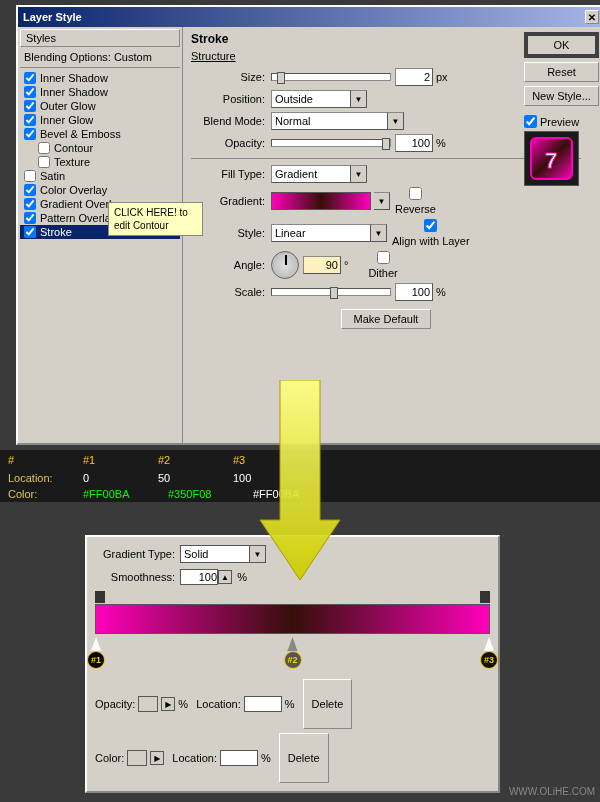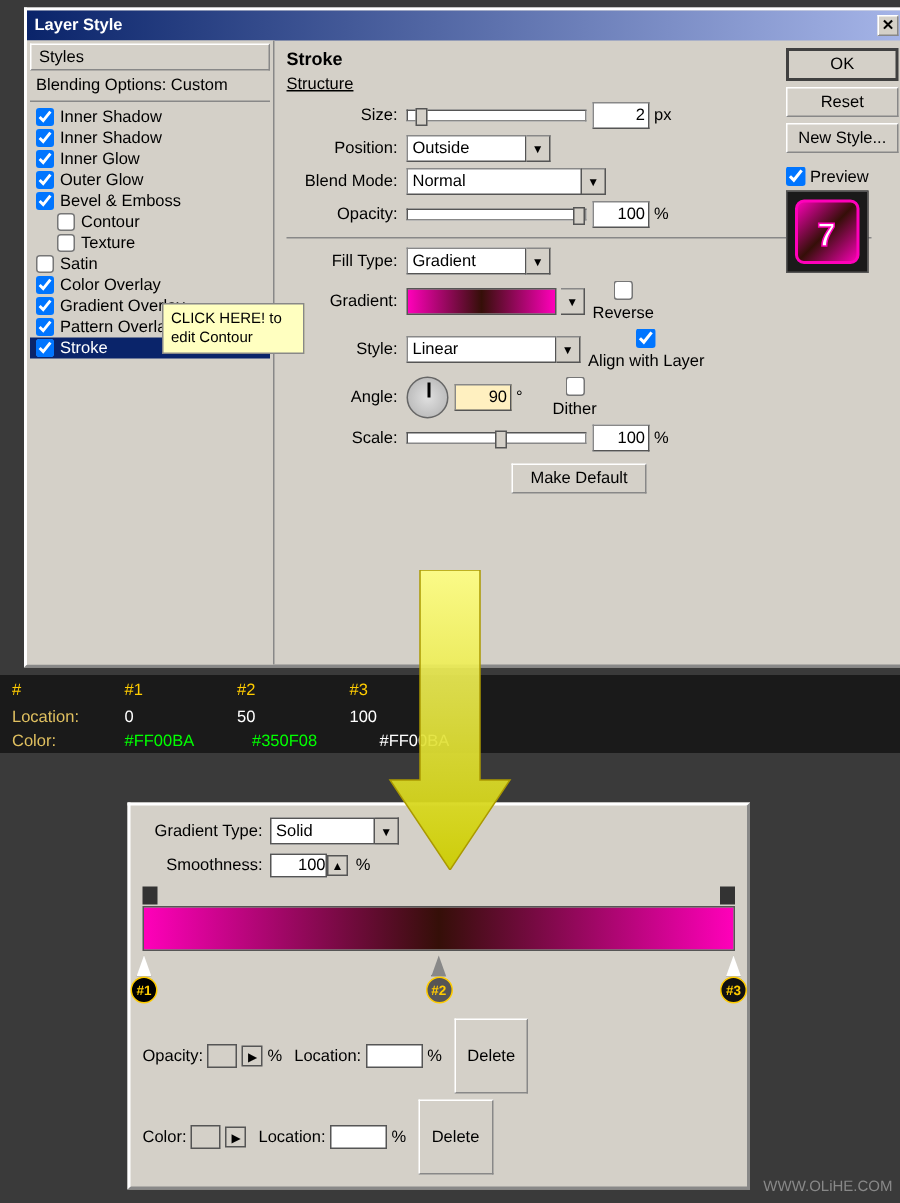--- a/index.html
+++ b/index.html
@@ -139,21 +139,21 @@
       border-left-color: #fff;
       padding: 3px 6px;
       font-size: 11px;
       cursor: pointer;
       text-align: center;
       border-radius: 0;
     }
 
     .win-btn.ok-btn {
       background: #d4d0c8;
-      border: 2px solid #404040;
+      border: 4px solid #404040;
     }
 
     .preview-section {
       margin-top: 5px;
       display: flex;
       flex-direction: column;
       align-items: flex-start;
     }
 
     .preview-checkbox-row {
@@ -618,25 +618,25 @@
       <div class="style-item">
         <input type="checkbox" checked="" style="">
         <span class="style-item-label">Inner Shadow</span>
       </div>
       <div class="style-item">
         <input type="checkbox" checked="" style="">
         <span class="style-item-label">Inner Shadow</span>
       </div>
       <div class="style-item">
         <input type="checkbox" checked="" style="">
-        <span class="style-item-label">Inner Glow</span>
+        <span class="style-item-label">Outer Glow</span>
       </div>
       <div class="style-item">
         <input type="checkbox" checked="" style="">
-        <span class="style-item-label">Outer Glow</span>
+        <span class="style-item-label">Inner Glow</span>
       </div>
       <div class="style-item">
         <input type="checkbox" checked="" style="">
         <span class="style-item-label">Bevel &amp; Emboss</span>
       </div>
       <div class="style-item" style="padding-left: 18px;">
         <input type="checkbox" style="">
         <span class="style-item-label">Contour</span>
       </div>
       <div class="style-item" style="padding-left: 18px;">

